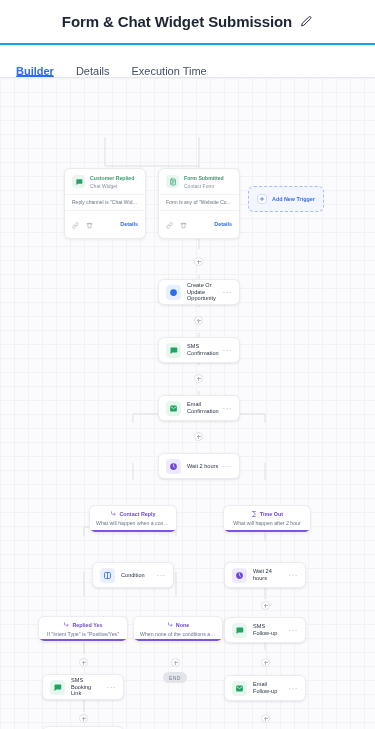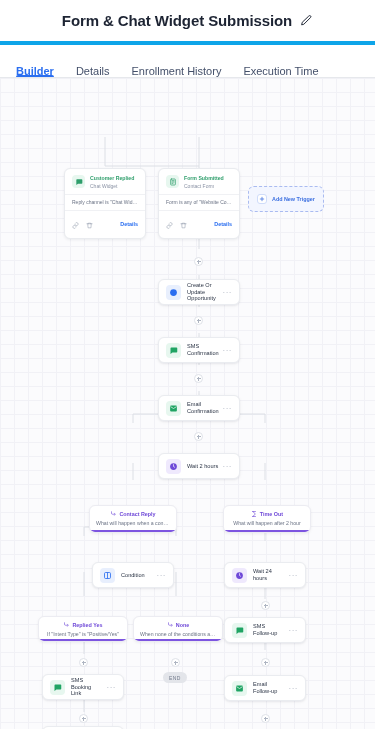--- a/index.html
+++ b/index.html
@@ -8,21 +8,21 @@
     font-family: "Liberation Sans", sans-serif;
     background: #ffffff;
     overflow: hidden;
   }
   #app { position: relative; width: 375px; height: 729px; display: flex; flex-direction: column; }
 
   
   .topbar {
     height: 45px; flex: 0 0 45px;
     display: flex; align-items: center; justify-content: center;
-    background: #fff; border-bottom: 4px solid #0ea5e9;
+    background: #fff; border-bottom: 2px solid #0ea5e9;
   }
   .topbar-title {
     font-size: 15px; font-weight: bold; color: #1d2433; letter-spacing: -0.1px;
   }
   .edit-pencil { margin-left: 8px; display: inline-flex; align-items: center; cursor: pointer; }
 
   
   .tabs {
     height: 33px; flex: 0 0 33px;
     display: flex; align-items: stretch;
@@ -171,23 +171,20 @@
   </div>
 
   <div class="tabs">
     <div class="tab active">
       <span>Builder</span>
     </div>
     <div class="tab">
       <span>Details</span>
     </div>
     <div class="tab">
-      <span>Enrollment History</span>
-    </div>
-    <div class="tab">
       <span>Execution Time</span>
     </div>
   </div>
 
   <div class="canvas">
 
     <svg class="edges" viewBox="0 0 375 651" preserveAspectRatio="none">
       <g stroke="#dcdfe5" stroke-width="1" fill="none">
 
         <path d="M105,59 L105,88 L199,88 L199,113"></path>

